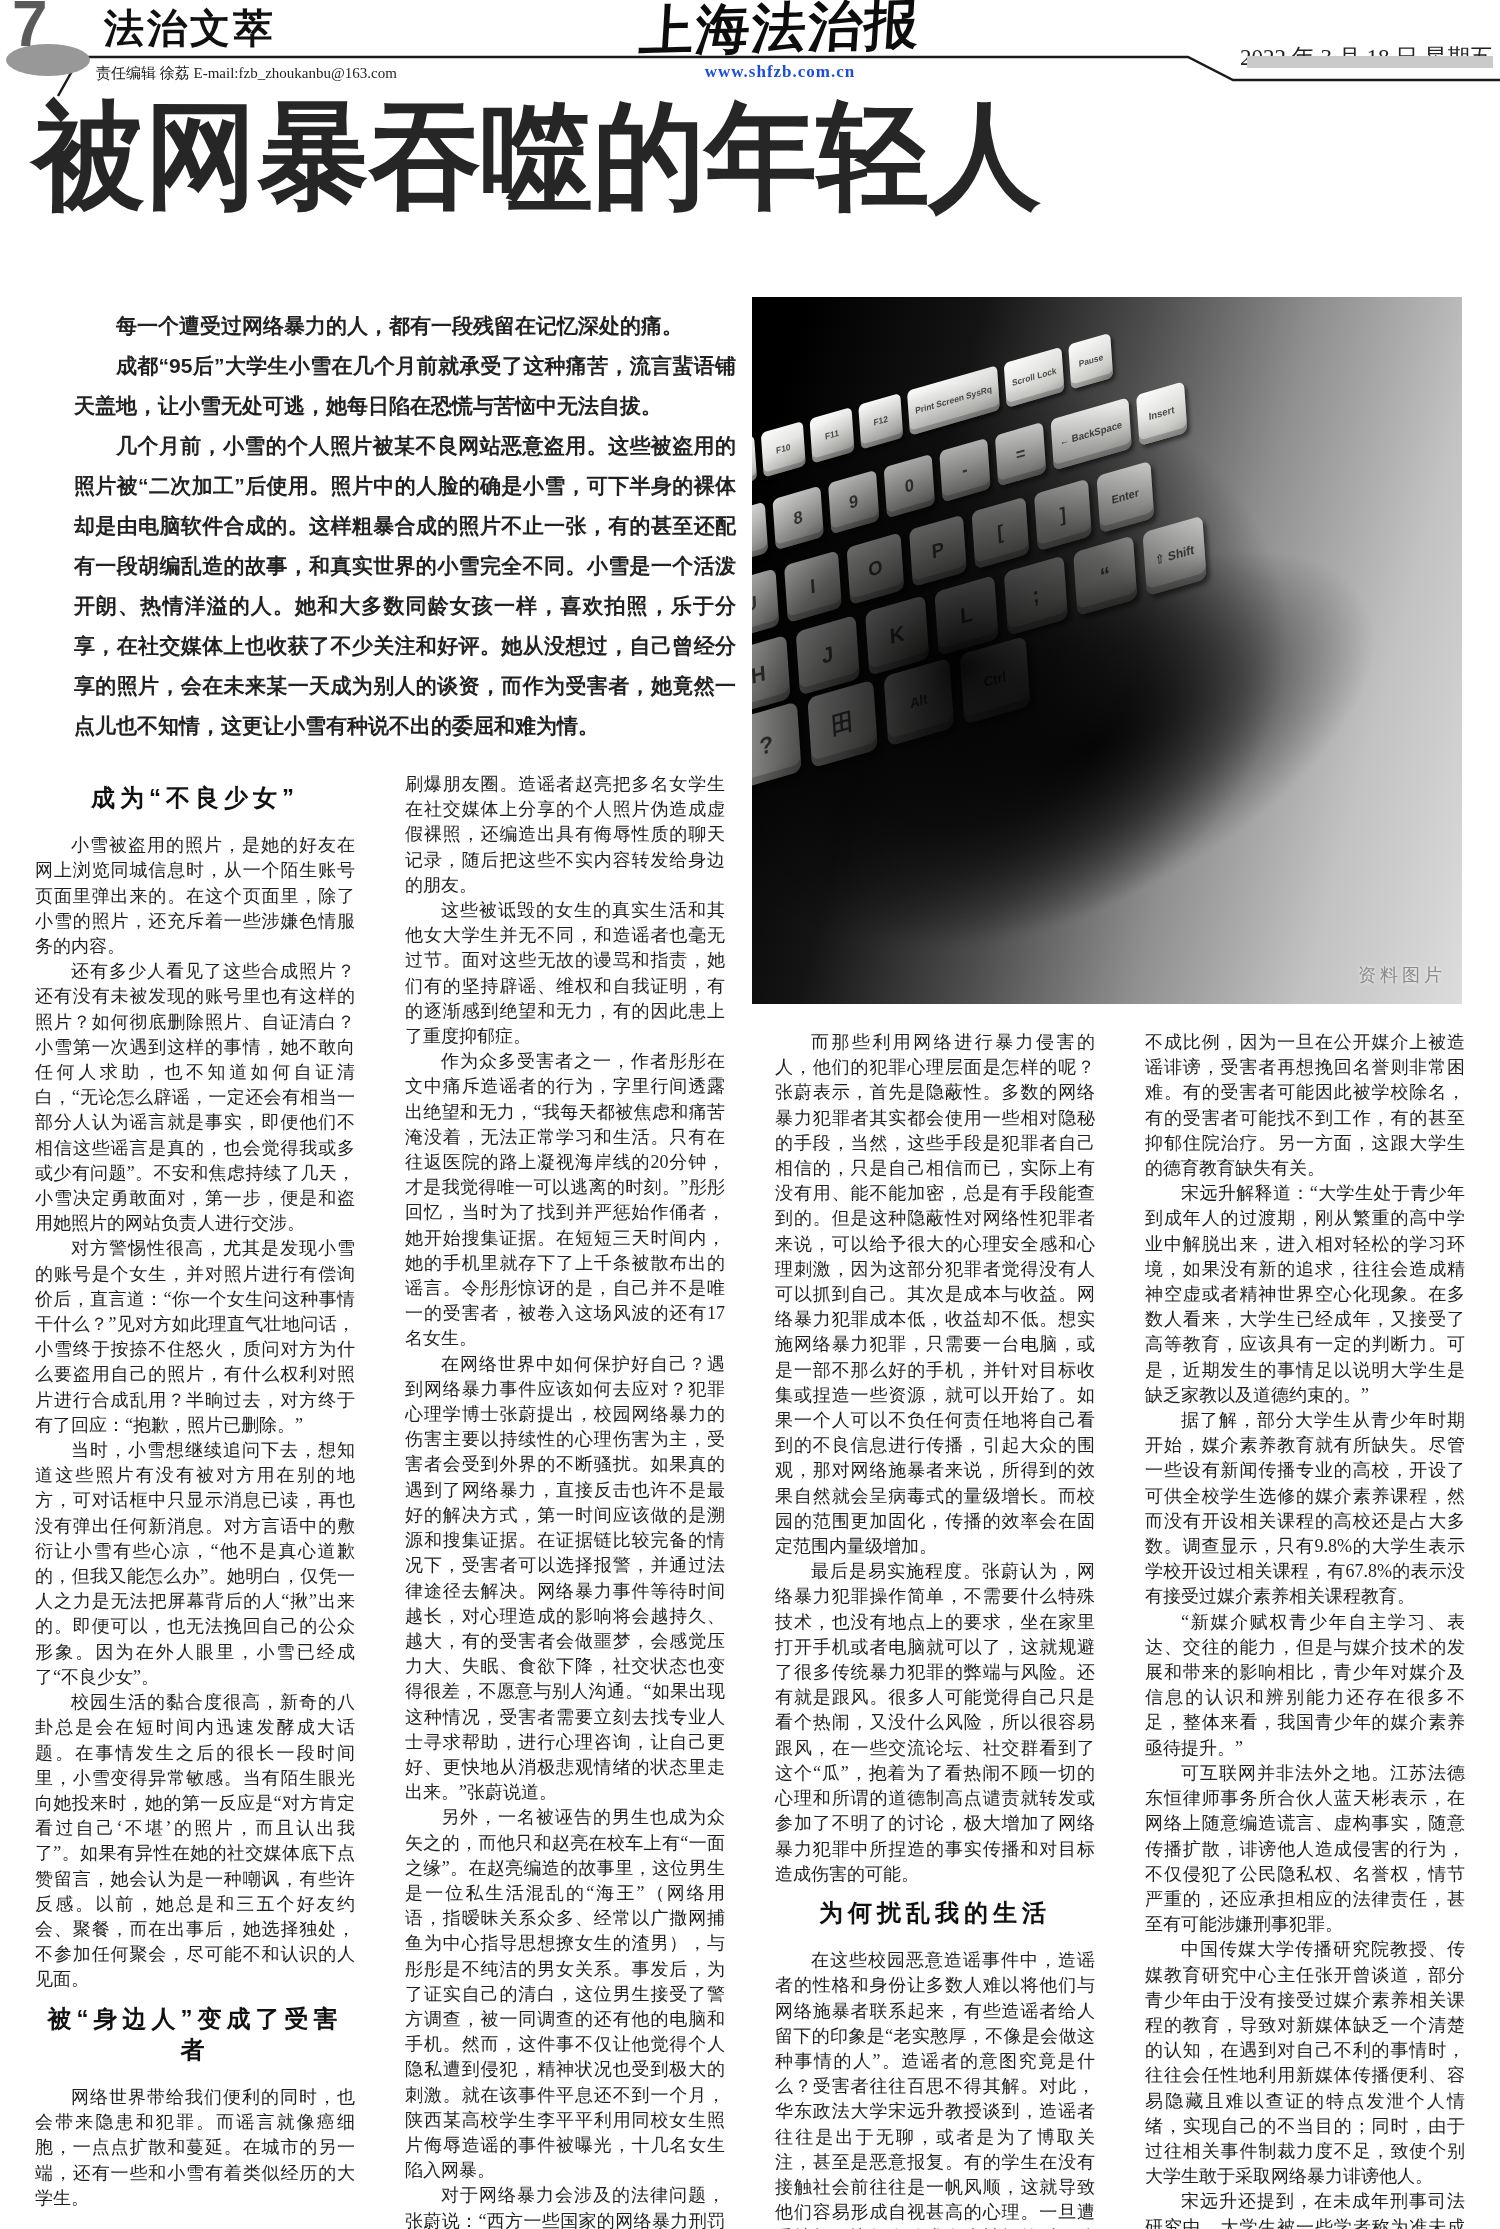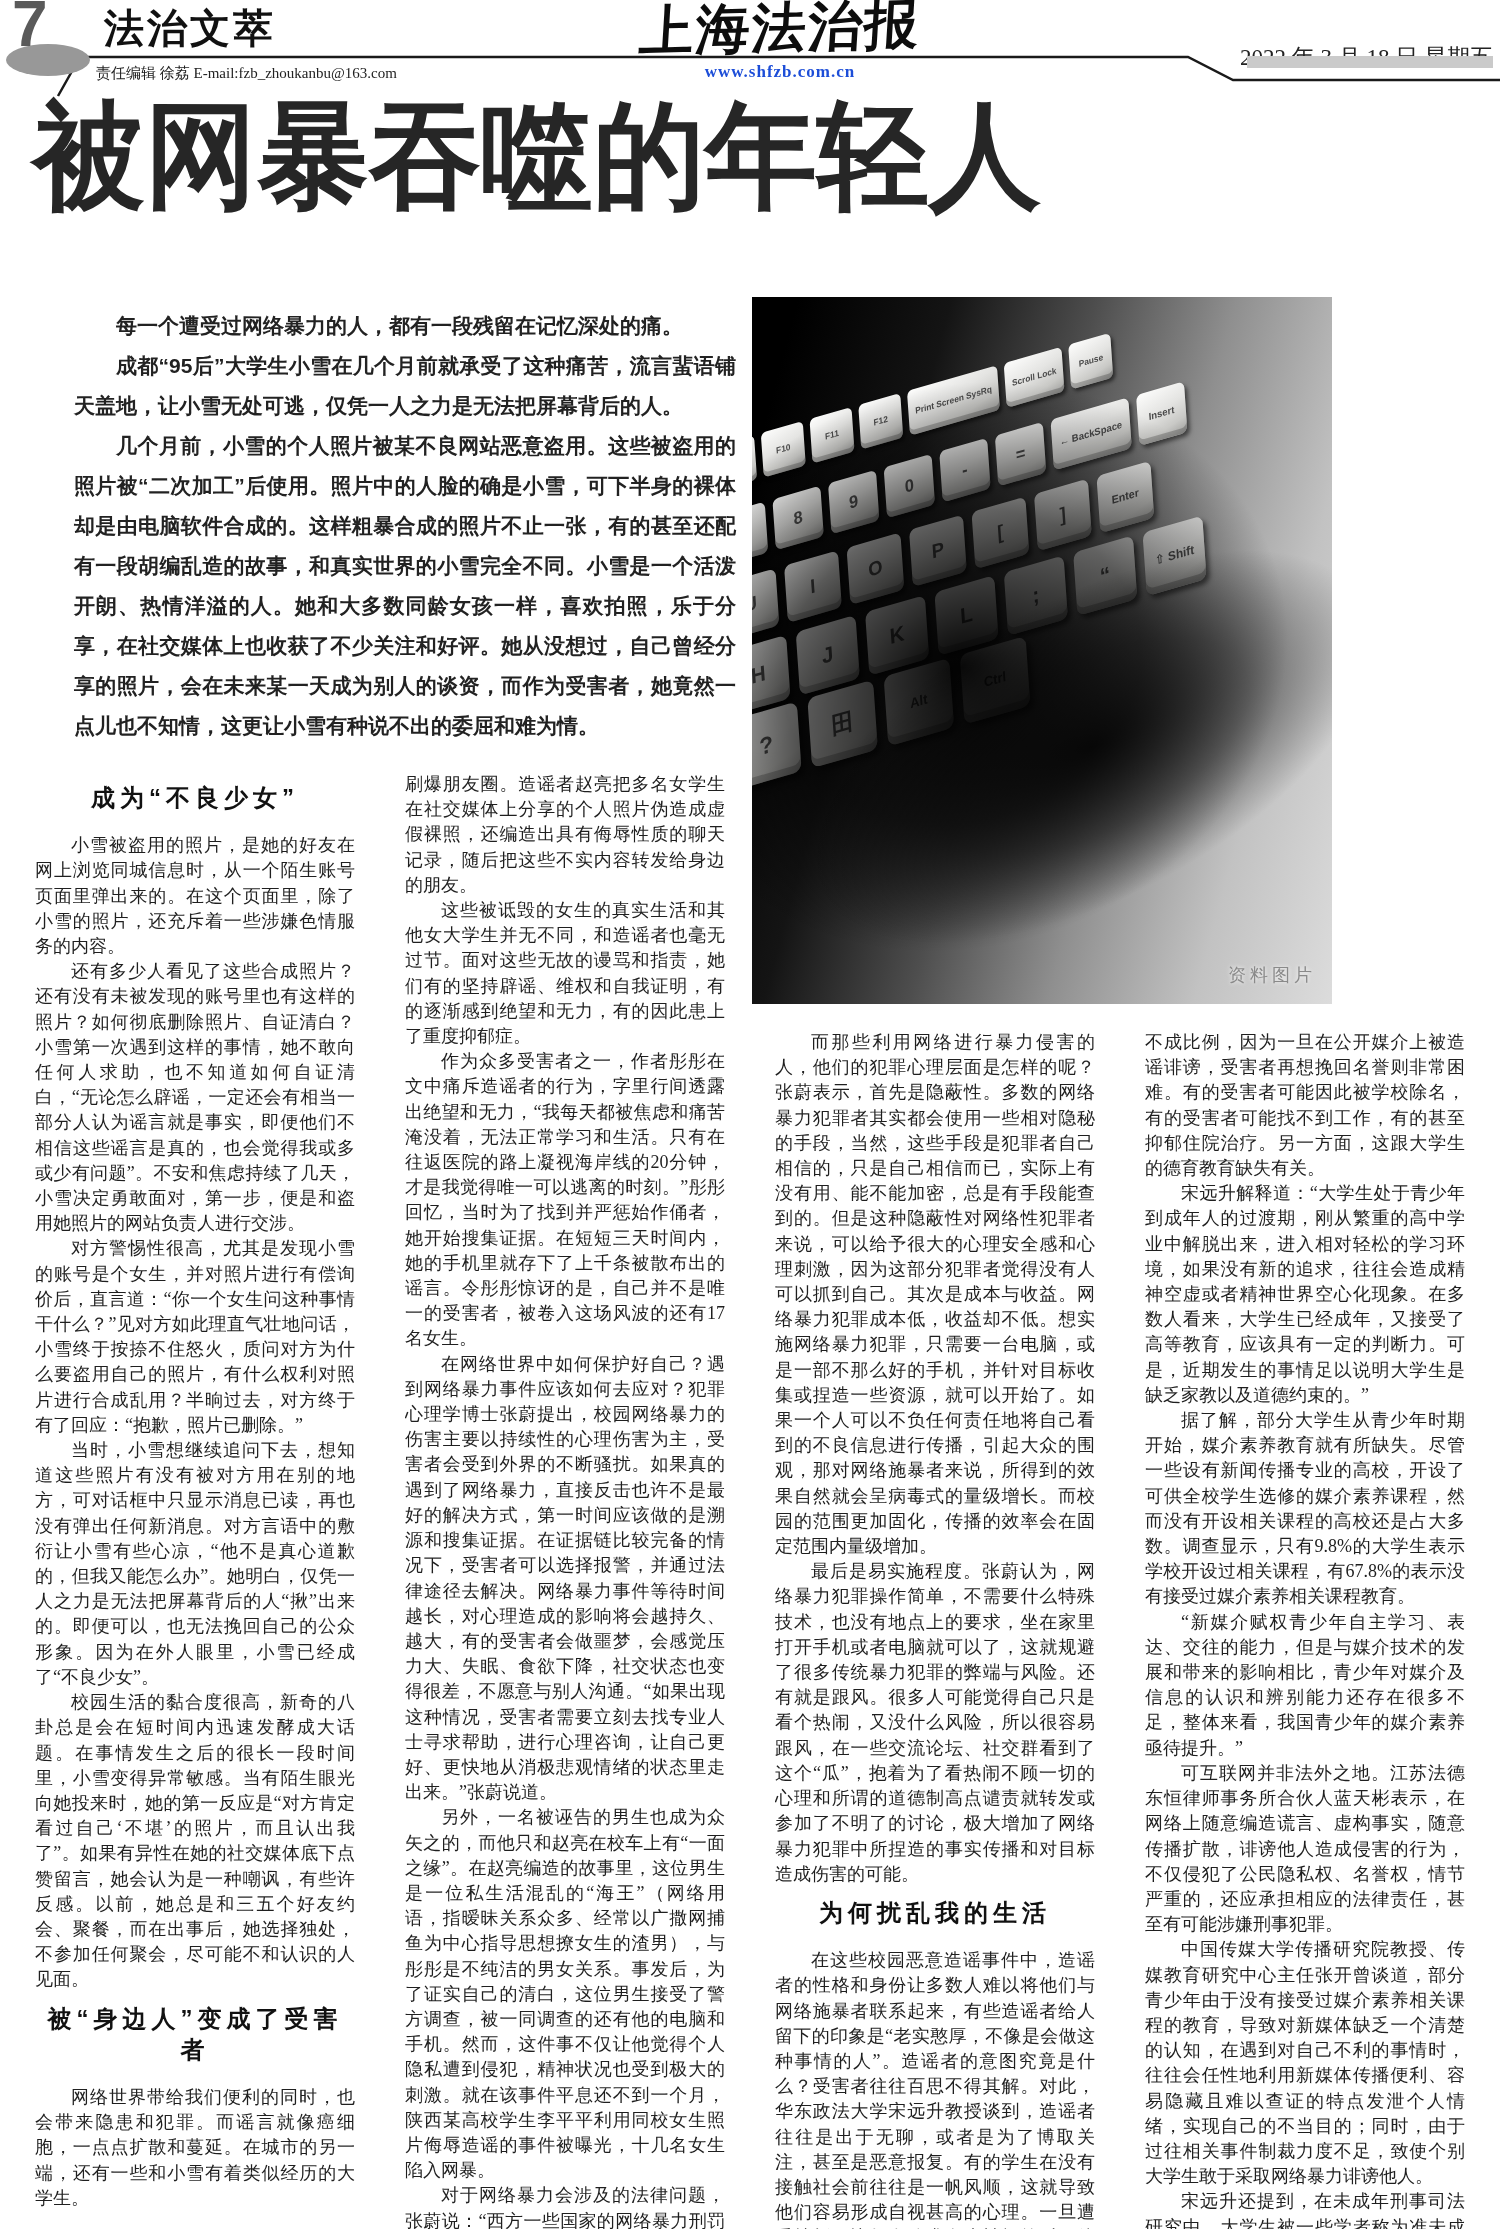--- a/index.html
+++ b/index.html
@@ -24,21 +24,21 @@
   .editor-line{position:absolute;left:96px;top:64px;font:15px/1.3 "Liberation Serif",serif;color:#222;}
   
   .headline{position:absolute;left:33px;top:84px;width:1060px;
         font:900 112px/1.25 "Liberation Sans","DejaVu Sans",sans-serif;color:#262626;
         letter-spacing:0px;transform:scaleY(1.04);transform-origin:left top;white-space:nowrap;}
   
   .intro{position:absolute;left:74px;top:306px;width:662px;}
   .intro p{margin:0;text-indent:2em;text-align:justify;
         font:bold 21px/40px "Liberation Sans","DejaVu Sans",sans-serif;color:#222;}
   
-  .photo{position:absolute;left:752px;top:297px;width:580px;height:707px;overflow:hidden;
+  .photo{position:absolute;left:752px;top:297px;width:710px;height:707px;overflow:hidden;
         background:linear-gradient(105deg,#000 6%,#141414 26%,#4e4e4e 45%,#8f8f8f 63%,#c2c2c2 82%,#dcdcdc 100%);}
   .kb{position:absolute;left:-40px;top:150px;width:1120px;transform:rotate(-16deg) skewX(-12deg);
         transform-origin:0 0;}
   .kb-row{display:flex;gap:9px;margin-bottom:11px;transform-origin:left top;}
   .kb-key{min-width:56px;height:56px;border-radius:7px;padding:2px 9px;box-sizing:border-box;
         background:linear-gradient(160deg,#fdfdfc 0%,#e4e4e2 45%,#c9c9c6 75%,#9c9c9a 100%);
         box-shadow:inset 0 -6px 0 rgba(0,0,0,.22), 3px 4px 5px rgba(0,0,0,.55);
         color:#4b4b4b;font:600 19px/1.05 "Liberation Sans","DejaVu Sans",sans-serif;
         display:flex;align-items:center;justify-content:center;text-align:center;}
   .kb-key.wide{font-size:11px;font-weight:700;}
@@ -74,21 +74,21 @@
   <div class="masthead">上海法治报</div>
   <div class="website">www.shfzb.com.cn</div>
   <div class="issue-date">2022 年 3 月 18 日  星期五</div>
   <div class="date-bar"></div>
   <div class="editor-line">责任编辑  徐荔  E-mail:fzb_zhoukanbu@163.com</div>
 
   <div class="headline">被网暴吞噬的年轻人</div>
 
   <div class="intro">
     <p>每一个遭受过网络暴力的人，都有一段残留在记忆深处的痛。</p>
-    <p>成都“95后”大学生小雪在几个月前就承受了这种痛苦，流言蜚语铺天盖地，让小雪无处可逃，仅凭一人之力是无法把屏幕背后的人。</p>
+    <p>成都“95后”大学生小雪在几个月前就承受了这种痛苦，流言蜚语铺天盖地，让小雪无处可逃，她每日陷在恐慌与苦恼中无法自拔。</p>
     <p>几个月前，小雪的个人照片被某不良网站恶意盗用。这些被盗用的照片被“二次加工”后使用。照片中的人脸的确是小雪，可下半身的裸体却是由电脑软件合成的。这样粗暴合成的照片不止一张，有的甚至还配有一段胡编乱造的故事，和真实世界的小雪完全不同。小雪是一个活泼开朗、热情洋溢的人。她和大多数同龄女孩一样，喜欢拍照，乐于分享，在社交媒体上也收获了不少关注和好评。她从没想过，自己曾经分享的照片，会在未来某一天成为别人的谈资，而作为受害者，她竟然一点儿也不知情，这更让小雪有种说不出的委屈和难为情。</p>
   </div>
 
   <div class="photo">
     <div class="kb">
         <div class="kb-row" style="transform: scale(0.78);">
           <div class="kb-key">F9</div>
           <div class="kb-key wide">F10</div>
           <div class="kb-key wide">F11</div>
           <div class="kb-key wide">F12</div>

